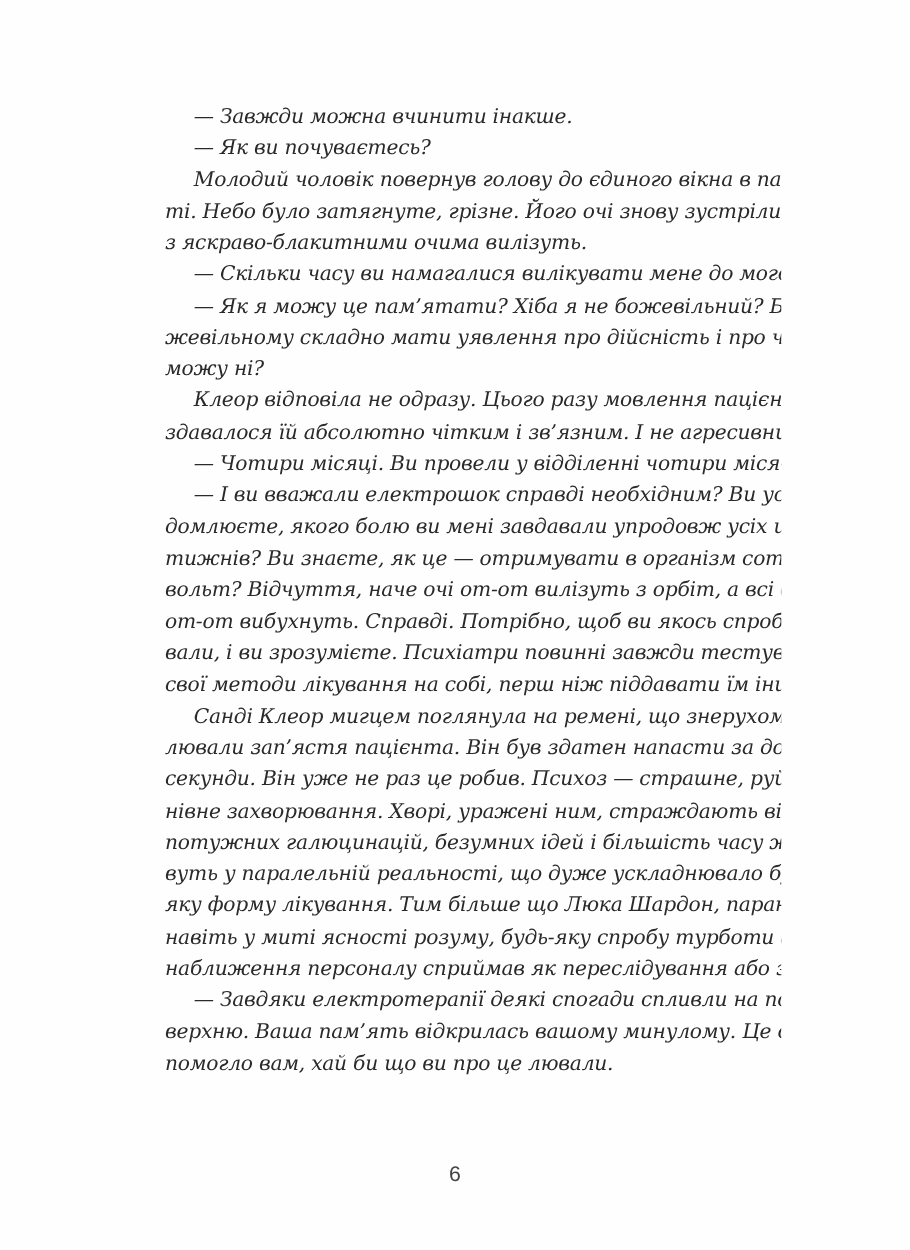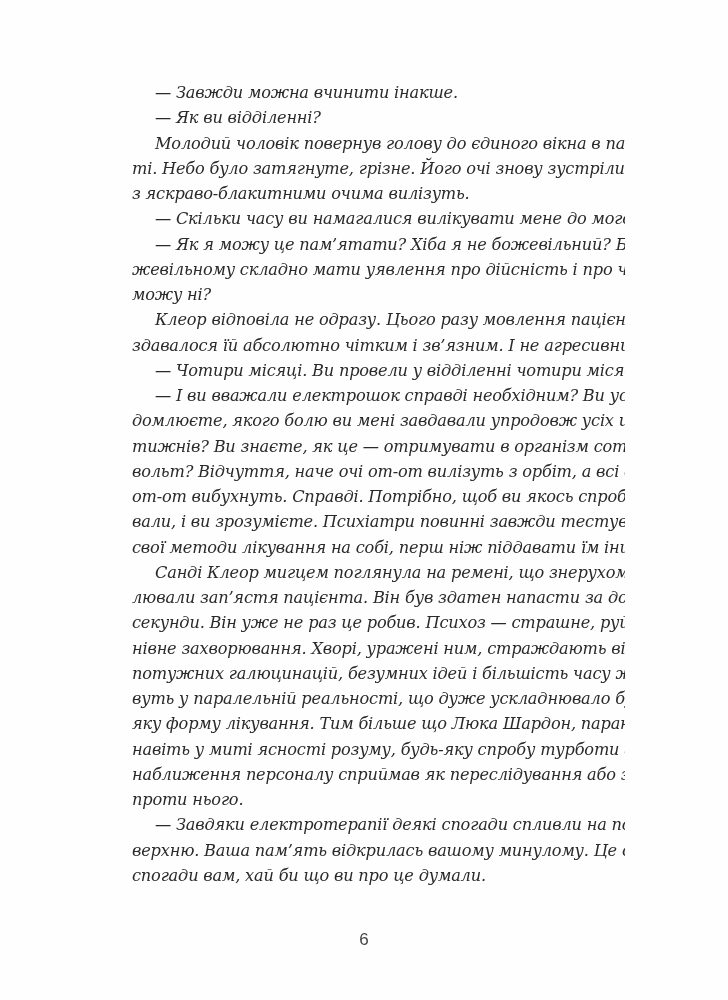--- a/index.html
+++ b/index.html
@@ -19,21 +19,21 @@
     position: absolute; left: 0; width: 728px; top: 930px; text-align: center;
     font-family: "Liberation Sans", sans-serif; font-size: 17px; color: #444;
   }
 </style>
 </head>
 <body>
 
 <div class="page">
   <div class="text-block" id="text-block">
       <div class="line indent last">— Завжди можна вчинити інакше.</div>
-      <div class="line indent last">— Як ви відділенні?</div>
+      <div class="line indent last">— Як ви почуваєтесь?</div>
       <div class="line indent">Молодий чоловік повернув голову до єдиного вікна в пала-</div>
       <div class="line">ті. Небо було затягнуте, грізне. Його очі знову зустрілися</div>
       <div class="line last">з яскраво-блакитними очима вилізуть.</div>
       <div class="line indent">— Скільки часу ви намагалися вилікувати мене до мого</div>
       <div class="line indent">— Як я можу це пам’ятати? Хіба я не божевільний? Бо-</div>
       <div class="line">жевільному складно мати уявлення про дійсність і про час,</div>
       <div class="line last">можу ні?</div>
       <div class="line indent">Клеор відповіла не одразу. Цього разу мовлення пацієнта</div>
       <div class="line last">здавалося їй абсолютно чітким і зв’язним. І не агресивним.</div>
       <div class="line indent">— Чотири місяці. Ви провели у відділенні чотири міся-</div>
@@ -46,19 +46,18 @@
       <div class="line last">свої методи лікування на собі, перш ніж піддавати їм інших.</div>
       <div class="line indent">Санді Клеор мигцем поглянула на ремені, що знерухом-</div>
       <div class="line">лювали зап’ястя пацієнта. Він був здатен напасти за долю</div>
       <div class="line">секунди. Він уже не раз це робив. Психоз — страшне, руй-</div>
       <div class="line">нівне захворювання. Хворі, уражені ним, страждають від</div>
       <div class="line">потужних галюцинацій, безумних ідей і більшість часу жи-</div>
       <div class="line">вуть у паралельній реальності, що дуже ускладнювало будь-</div>
       <div class="line">яку форму лікування. Тим більше що Люка Шардон, параноїк</div>
       <div class="line">навіть у миті ясності розуму, будь-яку спробу турботи або</div>
       <div class="line">наближення персоналу сприймав як переслідування або змову</div>
-      <div class="line last">проти нього.</div>
       <div class="line indent">— Завдяки електротерапії деякі спогади спливли на по-</div>
       <div class="line">верхню. Ваша пам’ять відкрилась вашому минулому. Це до-</div>
-      <div class="line last">спогади вам, хай би що ви про це думали.</div>
+      <div class="line last">помогло вам, хай би що ви про це лювали.</div>
     </div>
   <div class="page-number">6</div>
 </div>
 
 </body></html>

